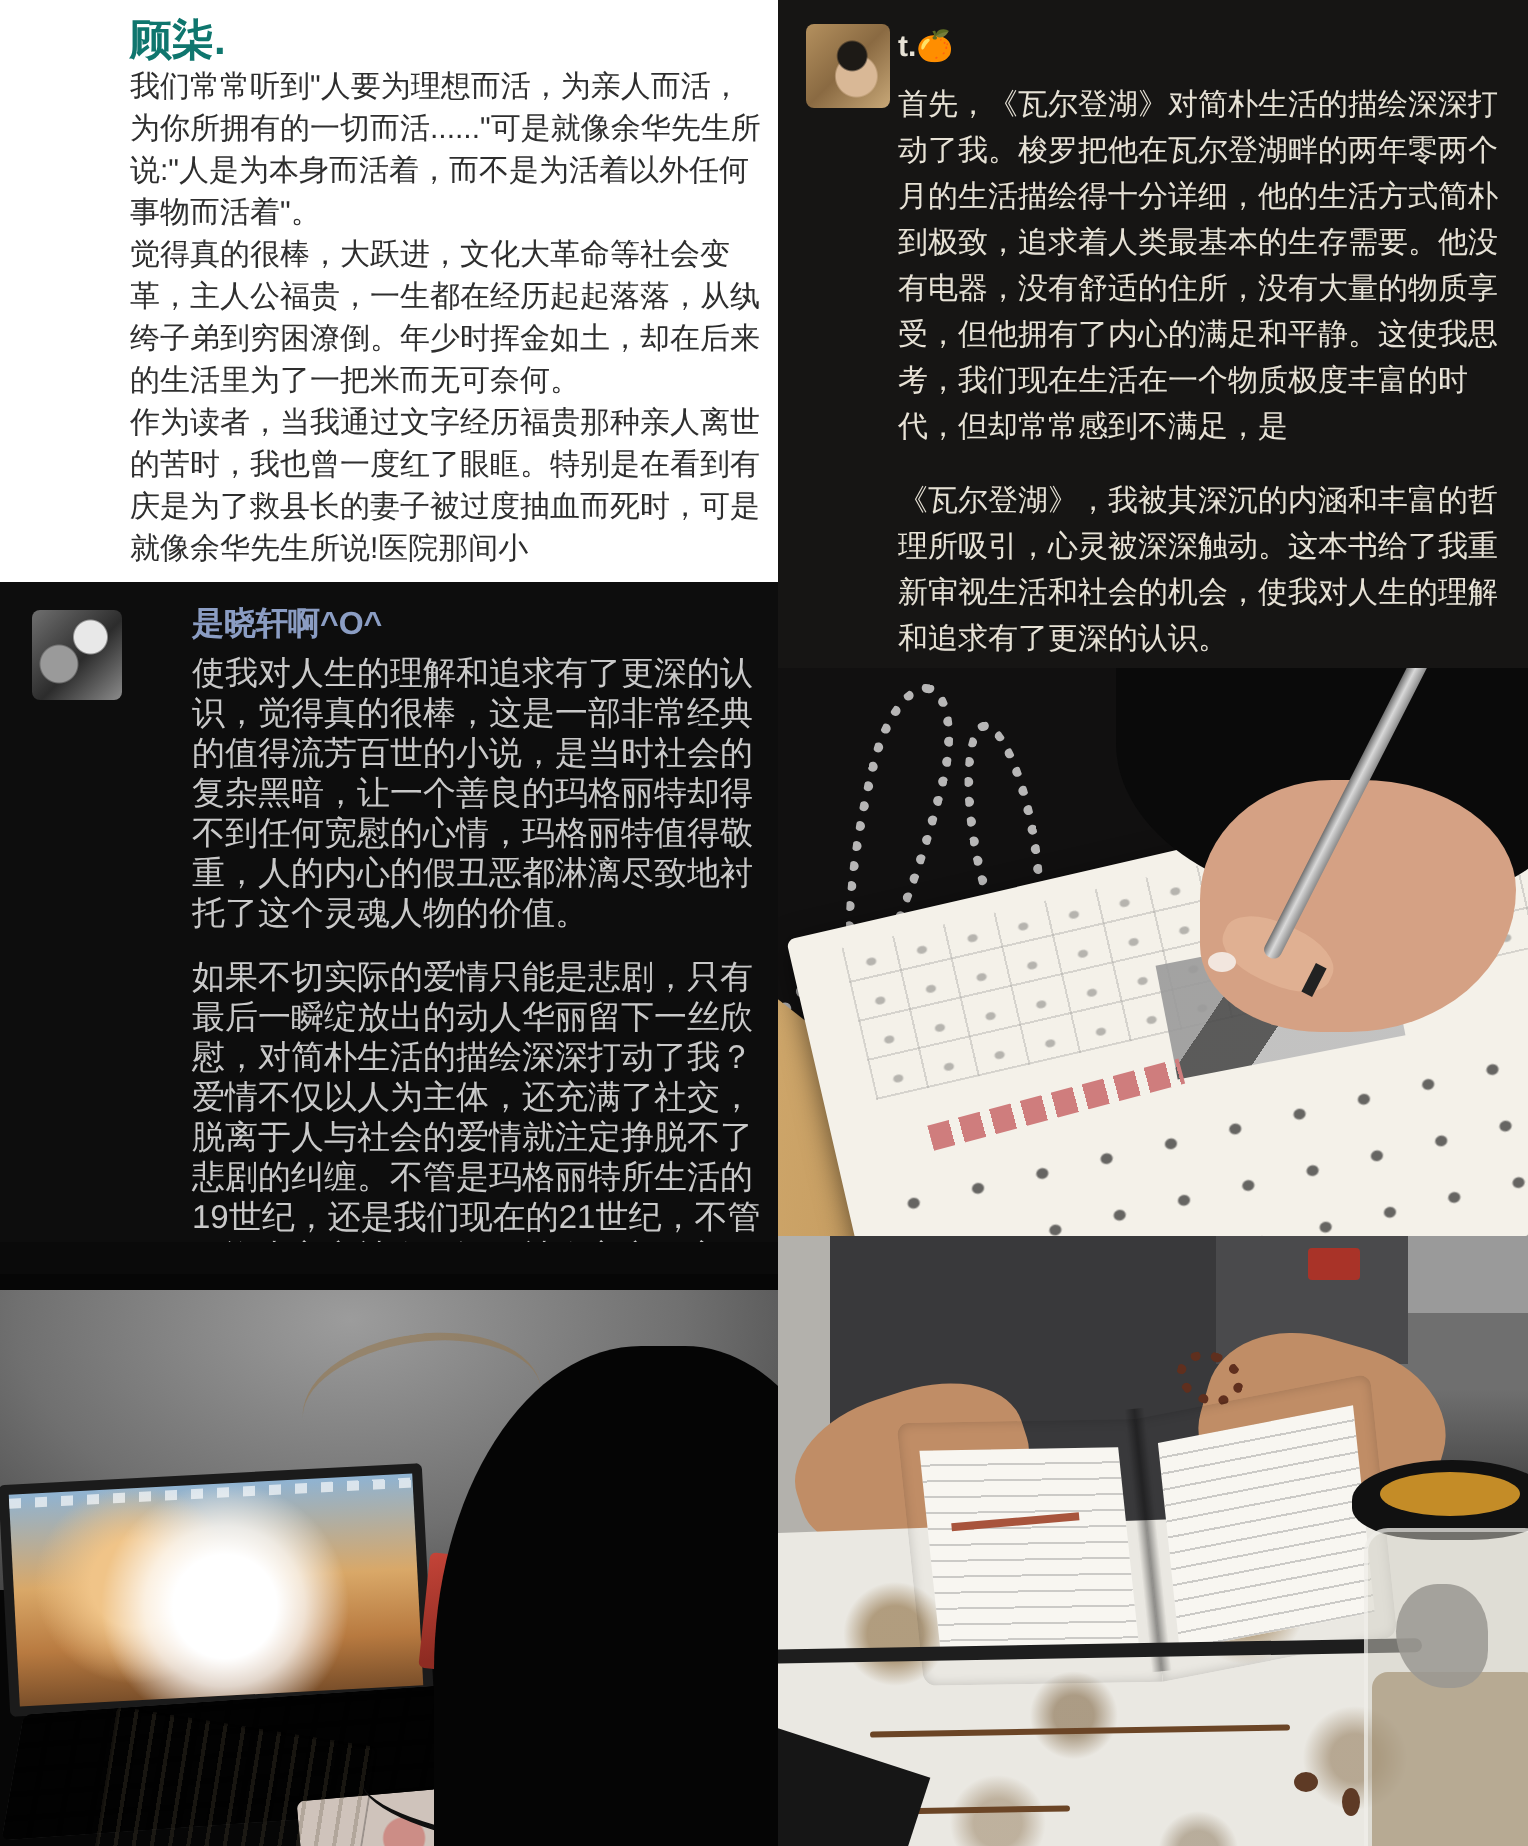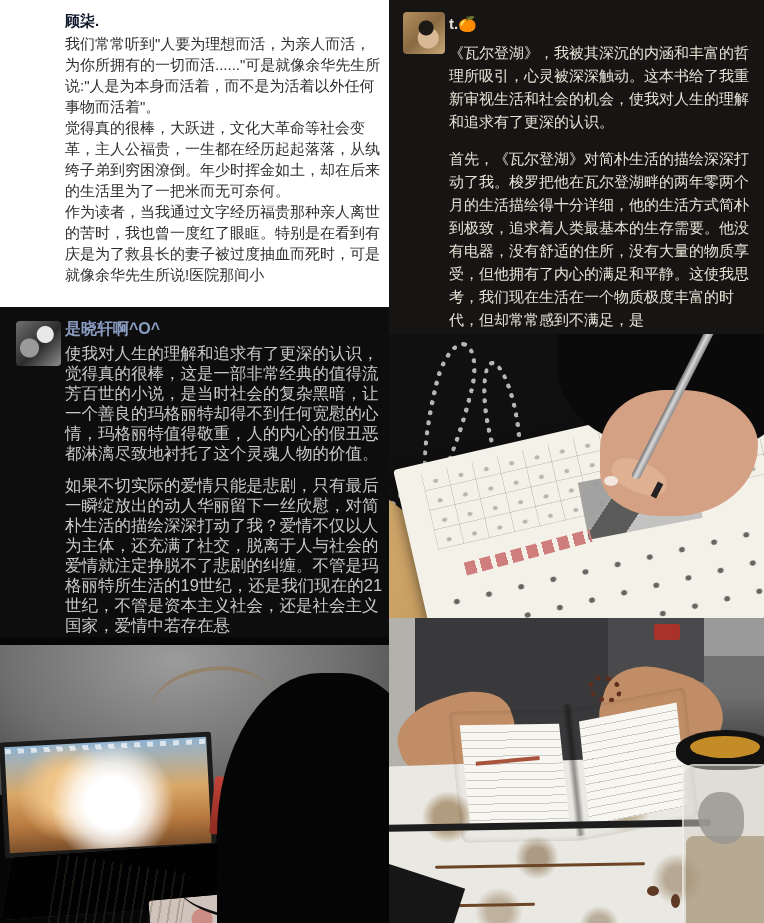--- a/index.html
+++ b/index.html
@@ -19,24 +19,24 @@
 
   
   .post-a { top:0; height:307px; background:#ffffff; color:#2e2e2e; }
   .post-a .avatar { left:14px; top:12px; width:46px; height:46px;
      background:
        radial-gradient(circle at 72% 62%, #f5f2ec 0 11px, transparent 12px),
        radial-gradient(circle at 40% 45%, #caa285 0 10px, transparent 11px),
        linear-gradient(140deg, #6b5a4a 0%, #3a3028 45%, #8a7citizen 0),
        linear-gradient(140deg,#73604e 0%,#3b312a 50%,#9b8268 100%); }
   .post-a .post-content { margin:10px 8px 0 65px; font-size:15px; line-height:21px; }
-  .post-a .author { color:#0f172a; font-size:15px; }
-
-  
-  .post-b { top:307px; height:330px; background:#0d0d0d; color:#c9c9c9; }
+  .post-a .author { color:#0f766e; font-size:21px; }
+
+  
+  .post-b { top:291px; height:330px; background:#0d0d0d; color:#c9c9c9;padding-left:31px; }
   .post-b .avatar { left:16px; top:14px; width:45px; height:45px;
      background:
        radial-gradient(circle at 65% 30%, #e8e8e8 0 8px, transparent 9px),
        radial-gradient(circle at 30% 60%, #9a9a9a 0 9px, transparent 10px),
        linear-gradient(135deg,#6f6f6f 0%,#2c2c2c 55%,#8c8c8c 100%); }
   .post-b .post-content { margin:12px 5px 0 65px; font-size:16.5px; line-height:20px; }
   .post-b .author { color:#8b9dc3; font-size:16px; margin-bottom:4px; }
   .post-b p + p { margin-top:12px; }
 
   
@@ -238,22 +238,22 @@
     </figure>
 
   </div>
 
   <div class="col-right">
 
     <section class="post post-d">
       <div class="avatar"></div>
       <div class="post-content">
         <div class="author">t.🍊</div>
+        <p>首先，《瓦尔登湖》对简朴生活的描绘深深打动了我。梭罗把他在瓦尔登湖畔的两年零两个月的生活描绘得十分详细，他的生活方式简朴到极致，追求着人类最基本的生存需要。他没有电器，没有舒适的住所，没有大量的物质享受，但他拥有了内心的满足和平静。这使我思考，我们现在生活在一个物质极度丰富的时代，但却常常感到不满足，是</p>
         <p>《瓦尔登湖》，我被其深沉的内涵和丰富的哲理所吸引，心灵被深深触动。这本书给了我重新审视生活和社会的机会，使我对人生的理解和追求有了更深的认识。</p>
-        <p>首先，《瓦尔登湖》对简朴生活的描绘深深打动了我。梭罗把他在瓦尔登湖畔的两年零两个月的生活描绘得十分详细，他的生活方式简朴到极致，追求着人类最基本的生存需要。他没有电器，没有舒适的住所，没有大量的物质享受，但他拥有了内心的满足和平静。这使我思考，我们现在生活在一个物质极度丰富的时代，但却常常感到不满足，是</p>
       </div>
     </section>
 
     <figure class="photo photo-writing">
       <div class="shelf-corner"></div>
       <div class="ear ear-1"></div>
       <div class="ear ear-2"></div>
       <div class="ear-blob"></div>
       <div class="desk-wedge"></div>
       <div class="workbook">

